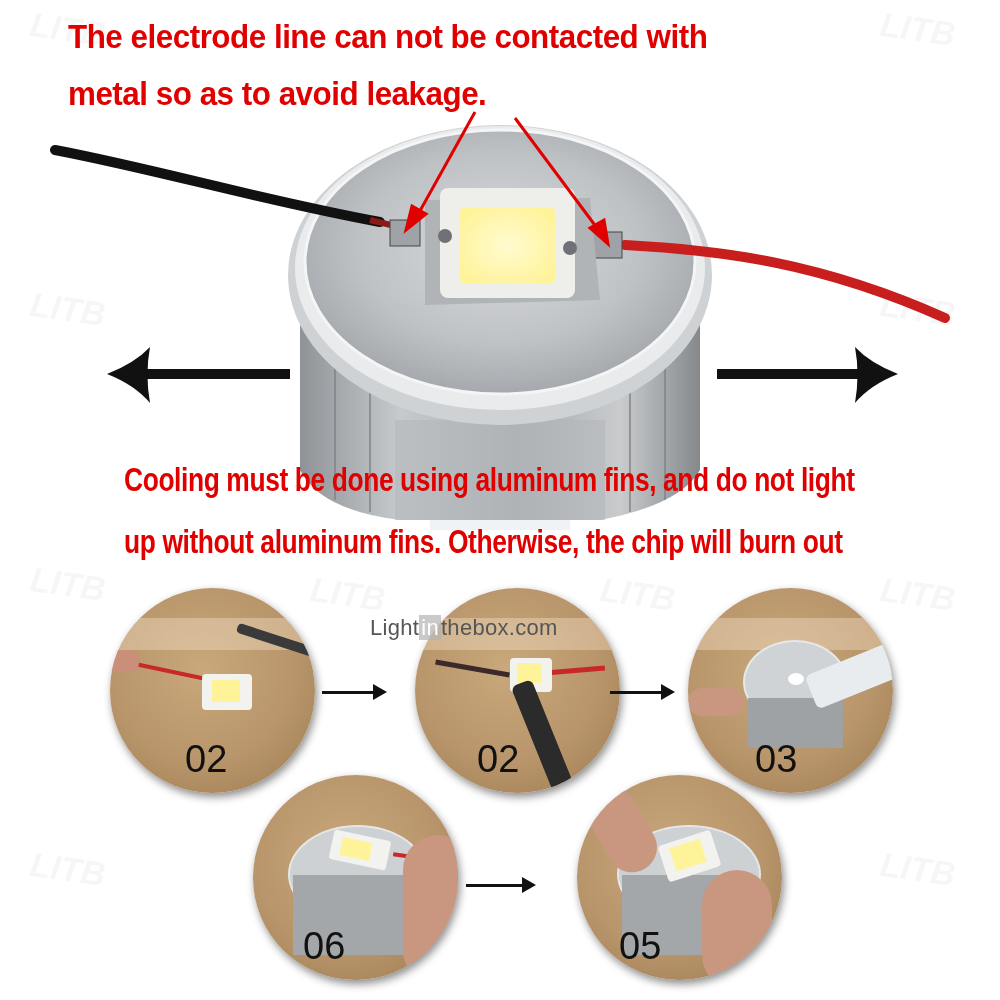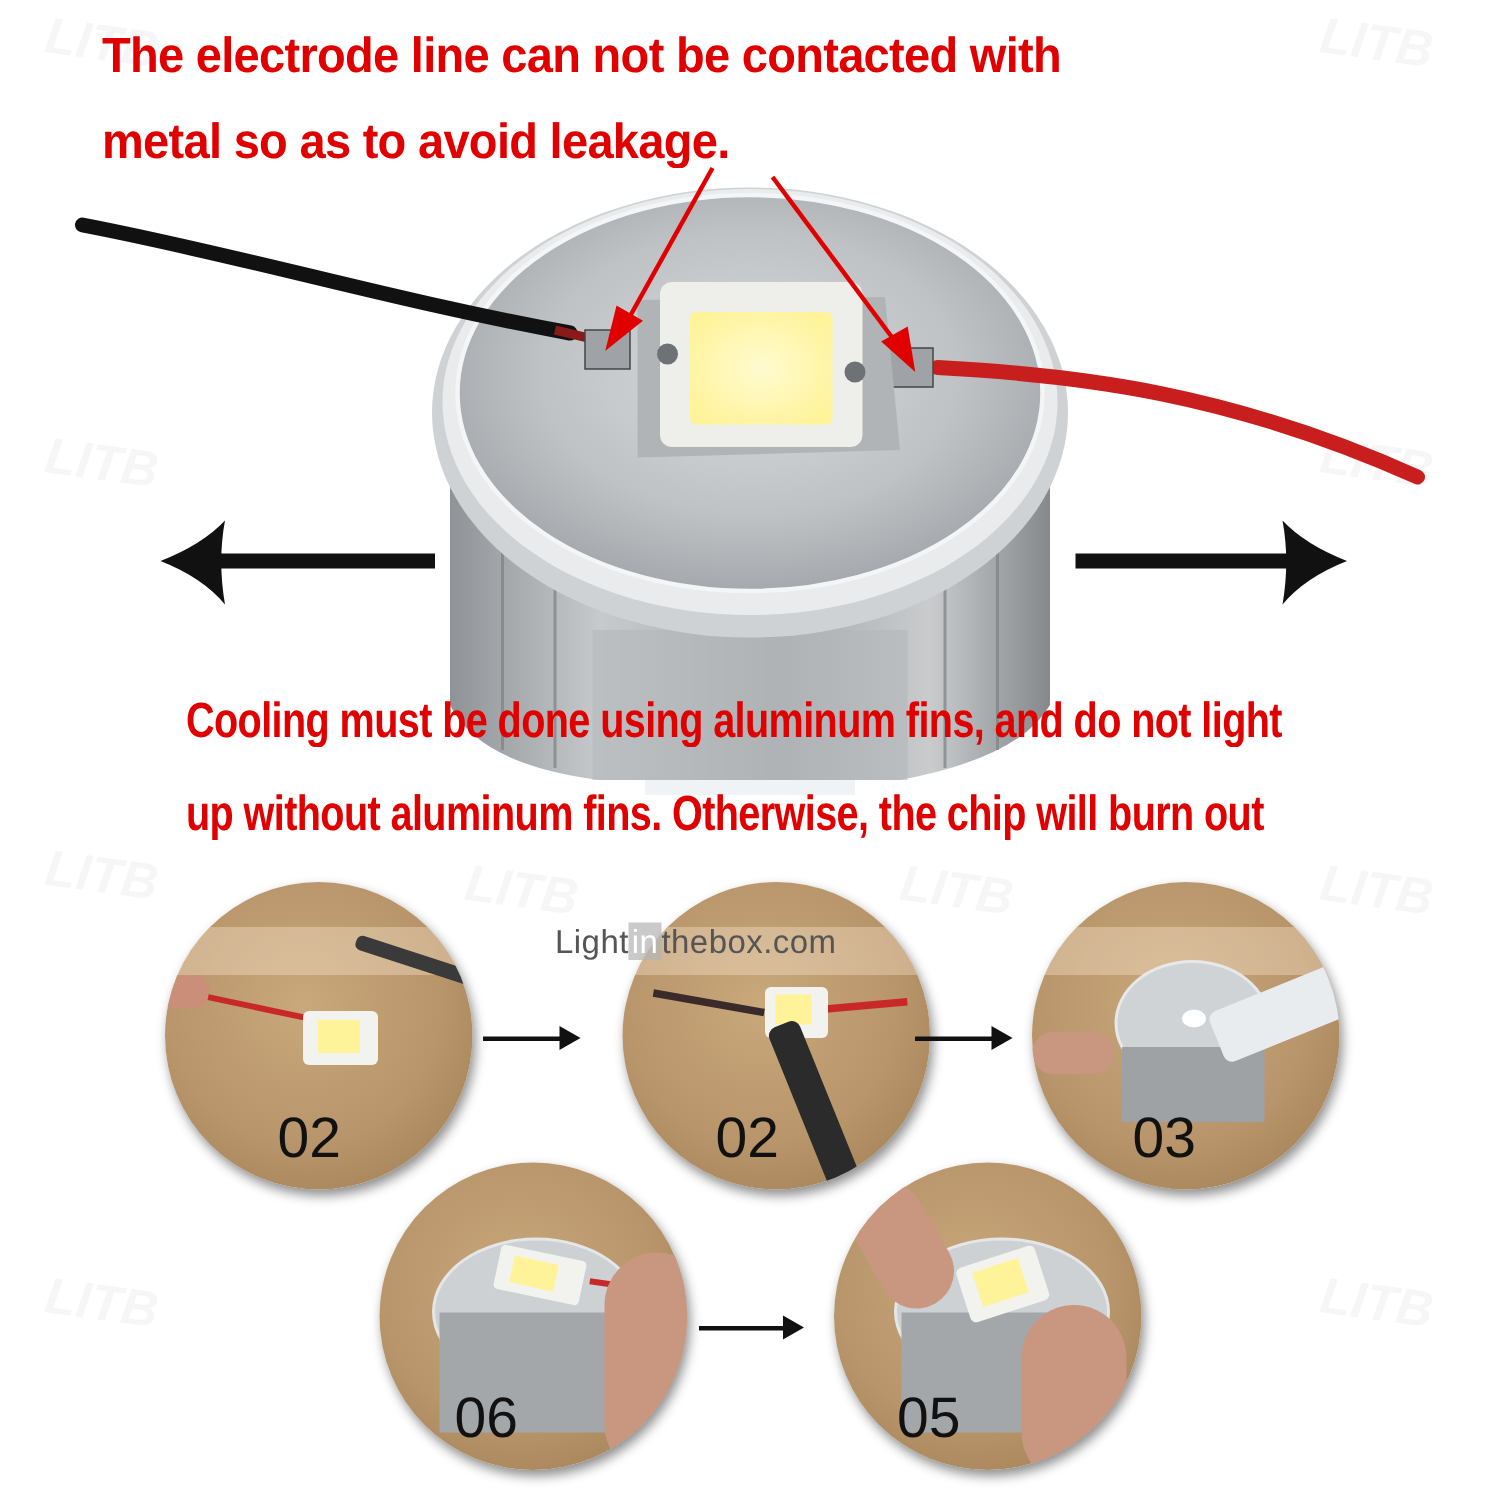--- a/index.html
+++ b/index.html
@@ -139,21 +139,21 @@
   <div class="abs" style="left:35px;top:50px;width:135px;height:95px;background:#cdd1d4;border-radius:50%;border:2px solid #e4e6e8;"></div>
   <div class="abs" style="left:40px;top:100px;width:125px;height:80px;background:#a3a7aa;"></div>
   <div class="abs" style="left:78px;top:60px;width:58px;height:30px;background:#f2f2ee;border-radius:3px;transform:rotate(12deg);"></div>
   <div class="abs" style="left:88px;top:65px;width:30px;height:18px;background:#fff39a;transform:rotate(12deg);"></div>
   <div class="abs" style="left:140px;top:80px;width:40px;height:4px;background:#c82828;transform:rotate(8deg);"></div>
   <div class="abs" style="left:150px;top:60px;width:70px;height:150px;background:#c99680;border-radius:35px;"></div>
   <div class="step-num" style="left:50px;top:150px;">06</div>
 </div>
 <div class="step-arrow" style="left:466px;top:884px;width:60px;"></div>
 
-<div class="step-circle" style="left:556px;top:775px;width:205px;height:205px;">
+<div class="step-circle" style="left:577px;top:775px;width:205px;height:205px;">
   <div class="abs" style="left:40px;top:50px;width:140px;height:95px;background:#cdd1d4;border-radius:50%;border:2px solid #e4e6e8;"></div>
   <div class="abs" style="left:45px;top:100px;width:130px;height:80px;background:#a3a7aa;"></div>
   <div class="abs" style="left:85px;top:62px;width:55px;height:38px;background:#f2f2ee;border-radius:4px;transform:rotate(-18deg);"></div>
   <div class="abs" style="left:95px;top:68px;width:32px;height:24px;background:#fff39a;transform:rotate(-18deg);"></div>
   <div class="abs" style="left:20px;top:10px;width:50px;height:90px;background:#c99680;border-radius:25px;transform:rotate(-30deg);"></div>
   <div class="abs" style="left:125px;top:95px;width:70px;height:120px;background:#c99680;border-radius:35px;"></div>
   <div class="step-num" style="left:42px;top:150px;">05</div>
 </div>
 
 <div class="brand"><span>Light</span><span class="in">in</span><span>thebox</span><span>.com</span></div>

